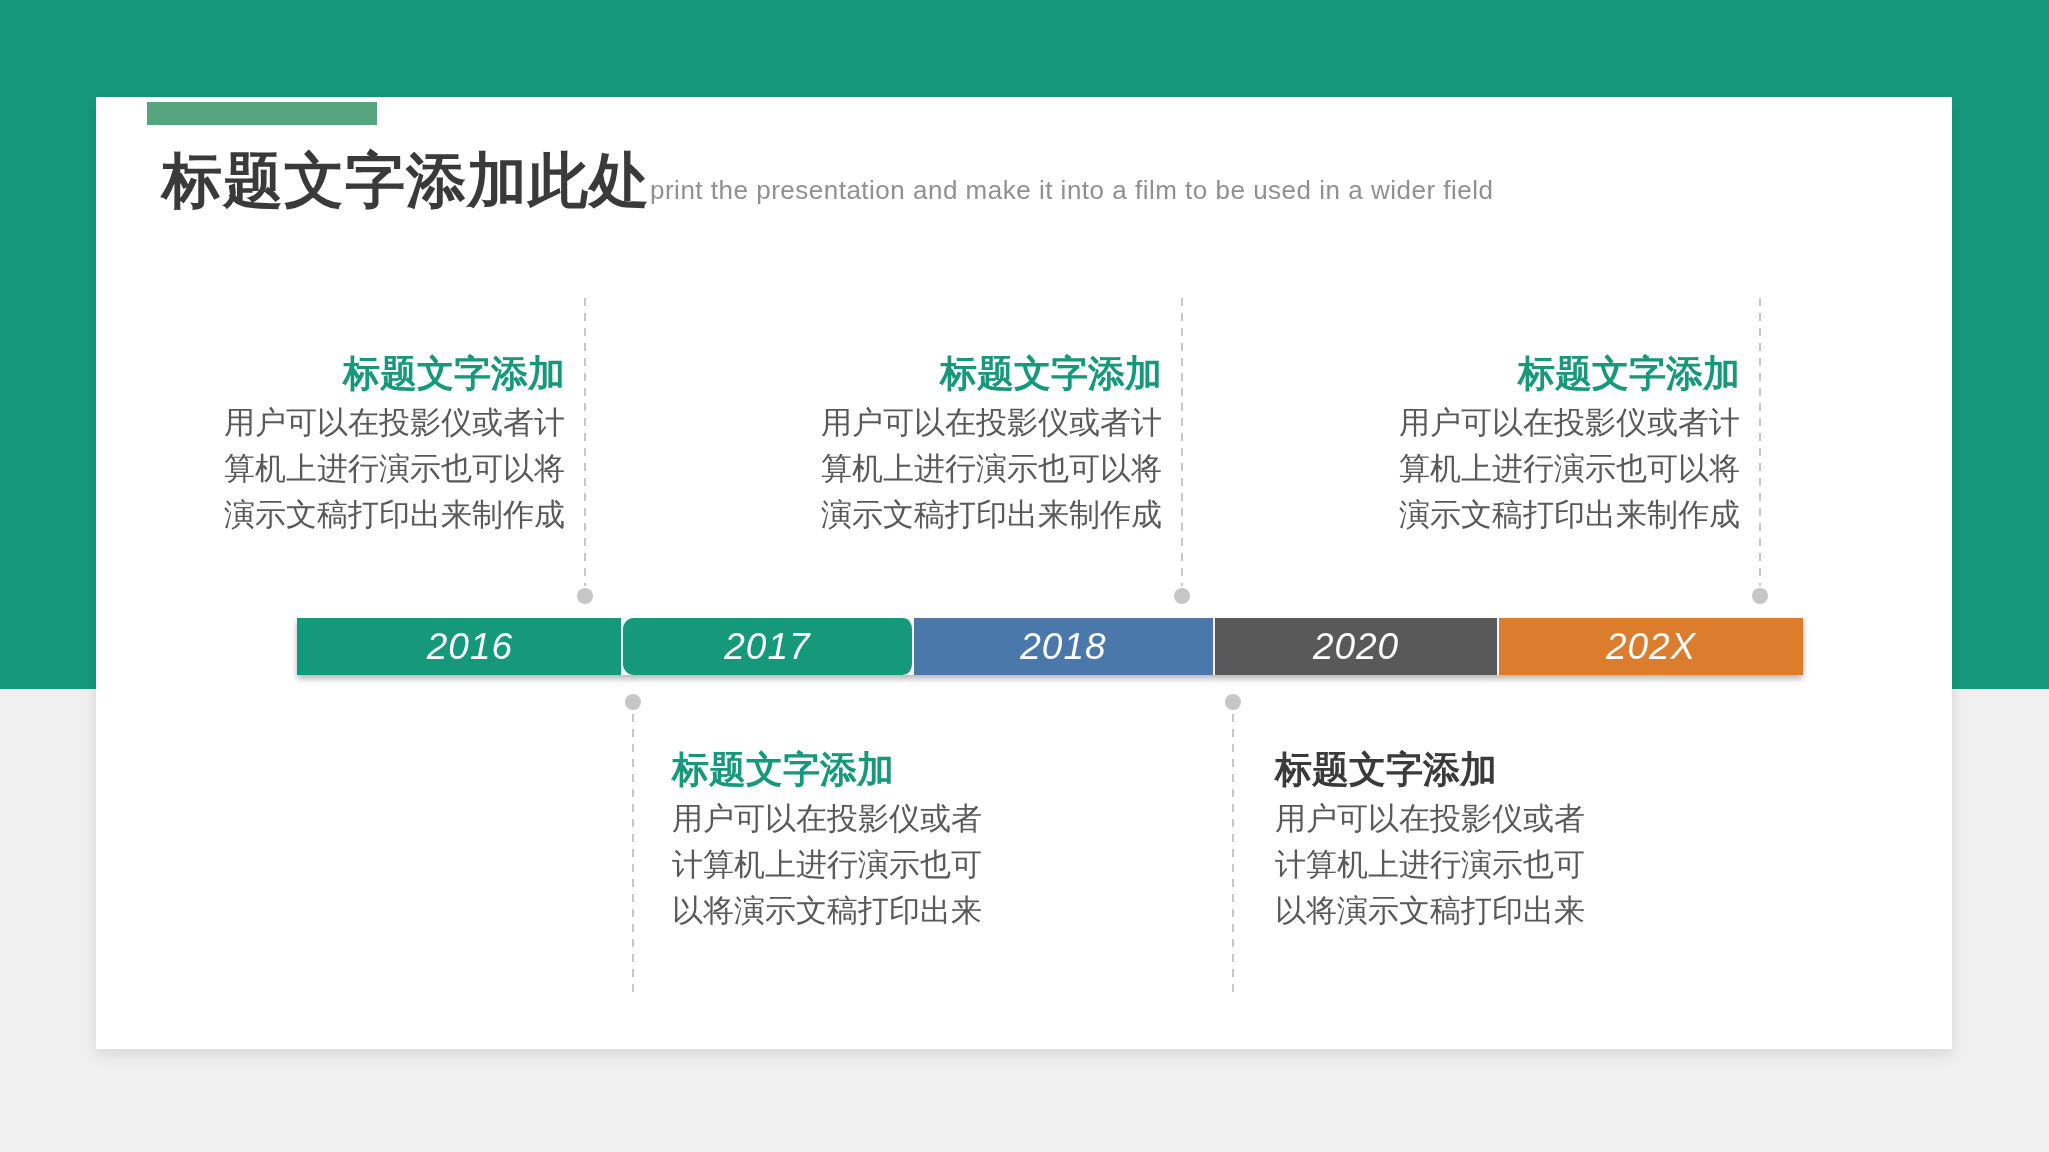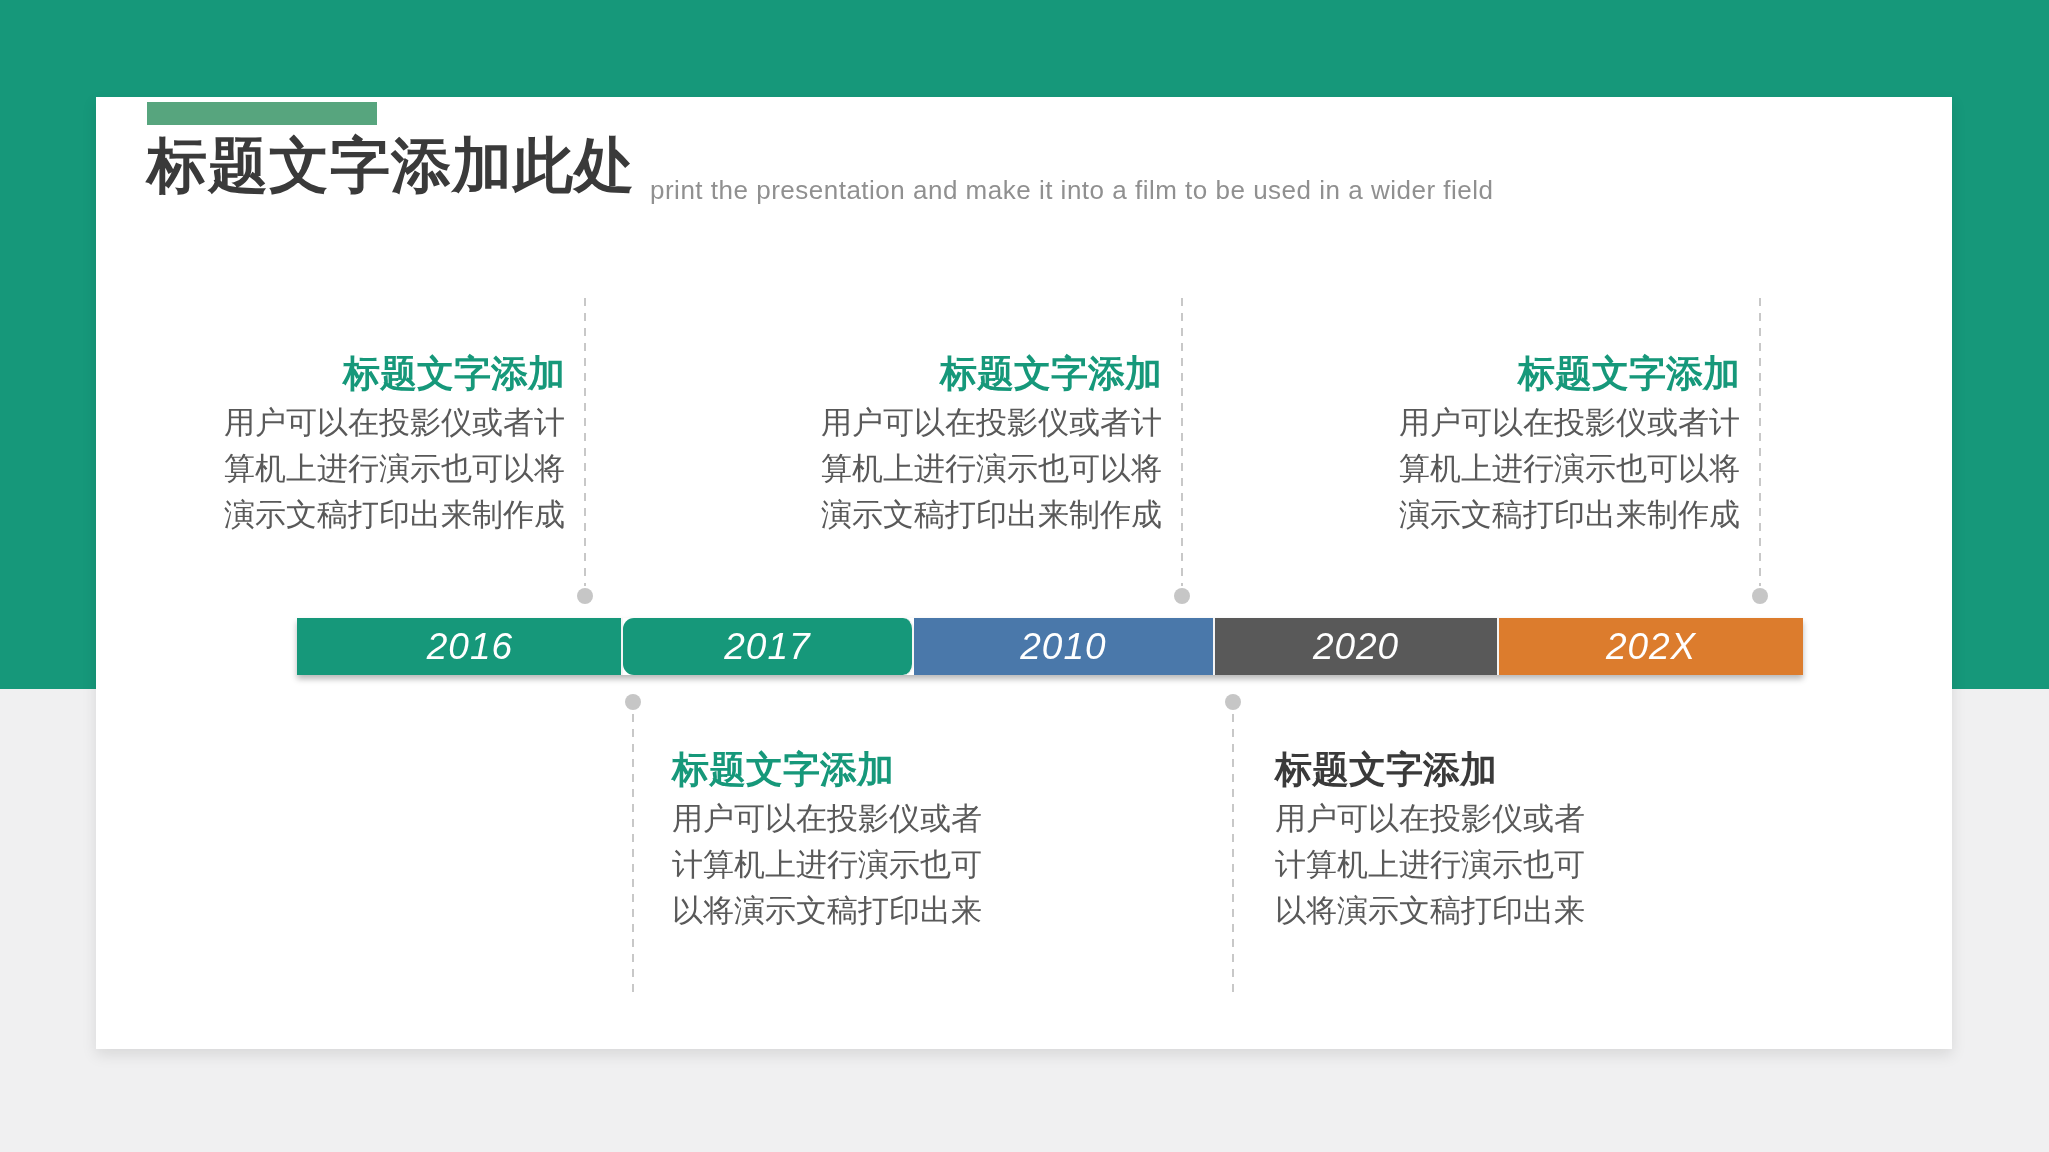--- a/index.html
+++ b/index.html
@@ -8,21 +8,21 @@
     background:#f0f0f1;
     font-family:"Liberation Sans", sans-serif;
   }
   .green-bg{position:absolute;left:0;top:0;width:2049px;height:689px;background:#16987a;}
   .card{
     position:absolute;left:96px;top:97px;width:1856px;height:952px;background:#ffffff;
     box-shadow:0 6px 14px rgba(0,0,0,0.10);
   }
   .accent-rect{position:absolute;left:51px;top:5px;width:230px;height:23px;background:#57a57e;}
   .page-title{
-    position:absolute;left:51px;top:34px;margin:0;
+    position:absolute;left:51px;top:34px;margin:15px;
     font-size:60px;font-weight:700;color:#3a3a3a;line-height:1.15;letter-spacing:1px;
   }
   .page-subtitle{
     position:absolute;left:554px;top:78px;
     font-size:26px;color:#909090;letter-spacing:0.5px;
   }
   
   .conn-line{
     position:absolute;width:2px;
     background:repeating-linear-gradient(to bottom,#c8c8c8 0 8px,transparent 8px 15px);
@@ -105,21 +105,21 @@
     </div>
 
     <div class="bar">
       <div class="seg" style="flex: 308 0 0px; background: rgb(22, 152, 122); padding-left: 22px;">
         <span class="seg-label">2016</span>
       </div>
       <div class="seg" style="flex: 295 0 0px; background: rgb(22, 152, 122); border-radius: 11px;">
         <span class="seg-label">2017</span>
       </div>
       <div class="seg" style="flex: 305 0 0px; background: rgb(74, 120, 170);">
-        <span class="seg-label">2010</span>
+        <span class="seg-label">2018</span>
       </div>
       <div class="seg" style="flex: 288 0 0px; background: rgb(89, 89, 89);">
         <span class="seg-label">2020</span>
       </div>
       <div class="seg" style="flex: 310 0 0px; background: rgb(220, 124, 45); text-align: center;">
         <span class="seg-label">202X</span>
       </div>
     </div>
 
     <div class="eblock bot" style="left:576px;">

